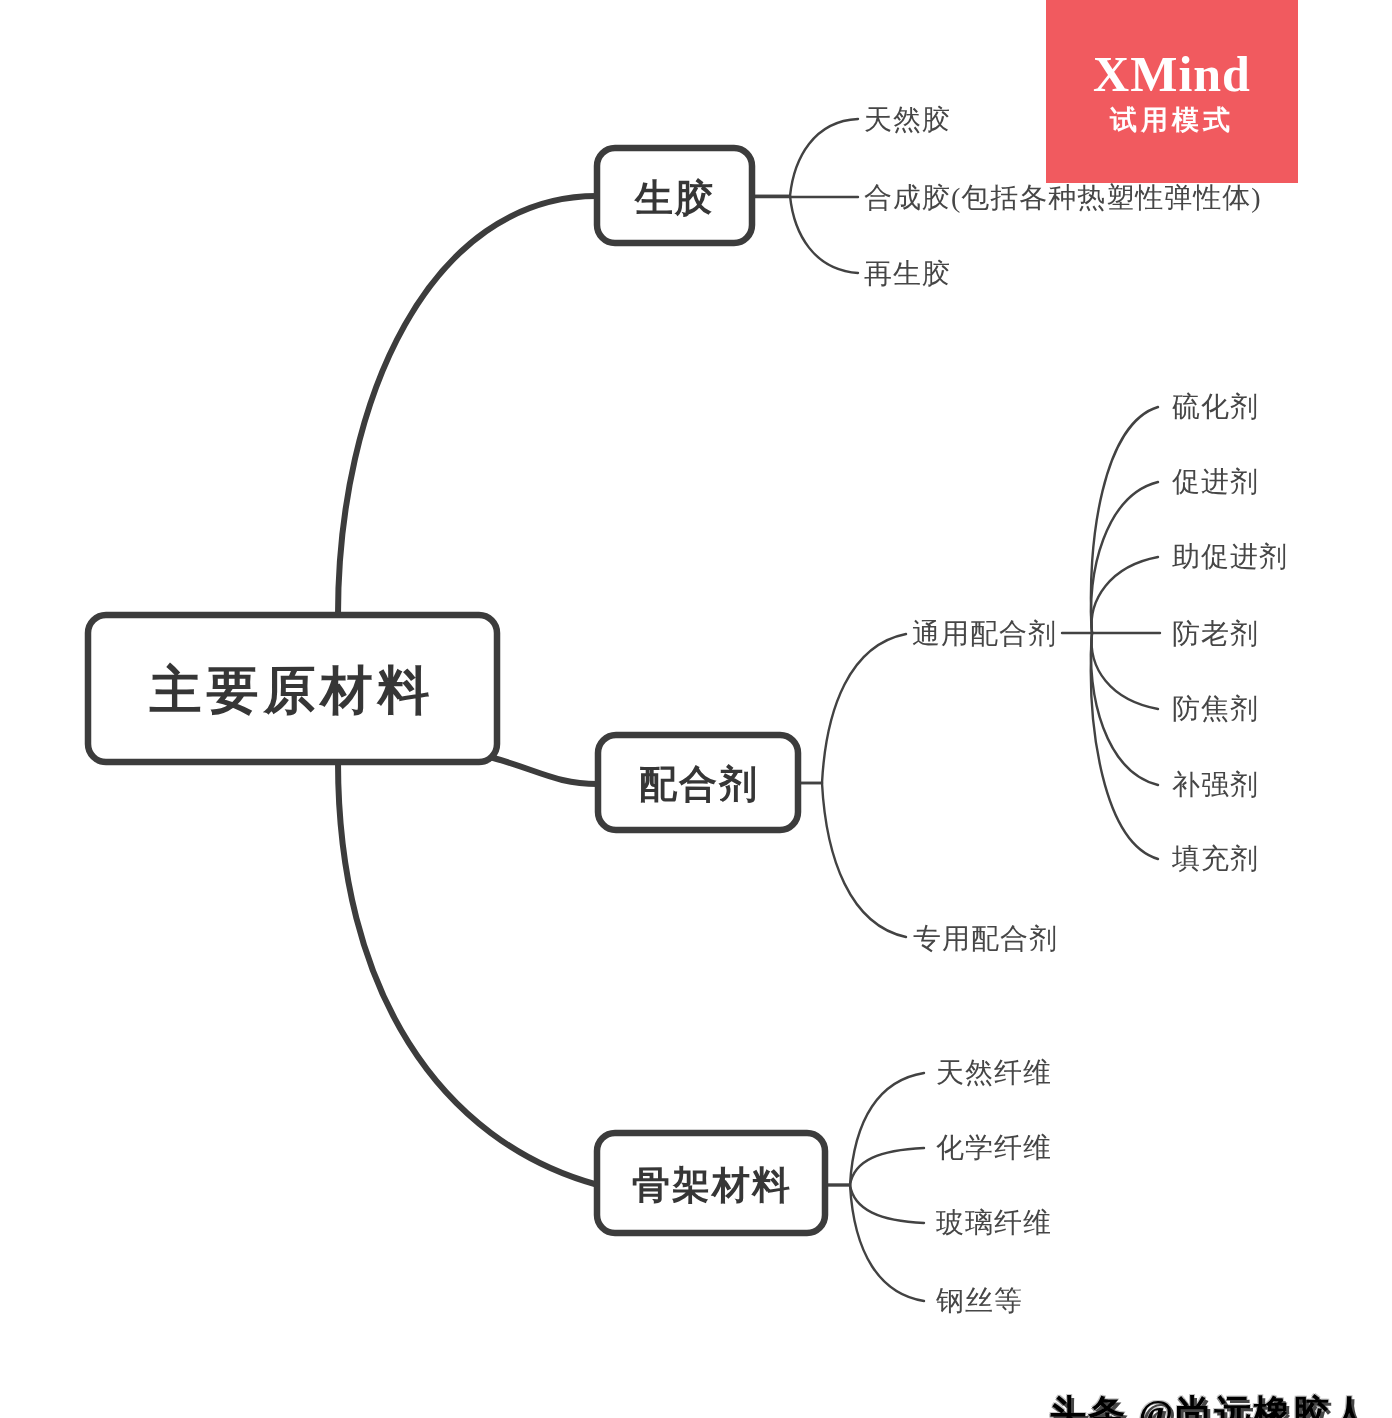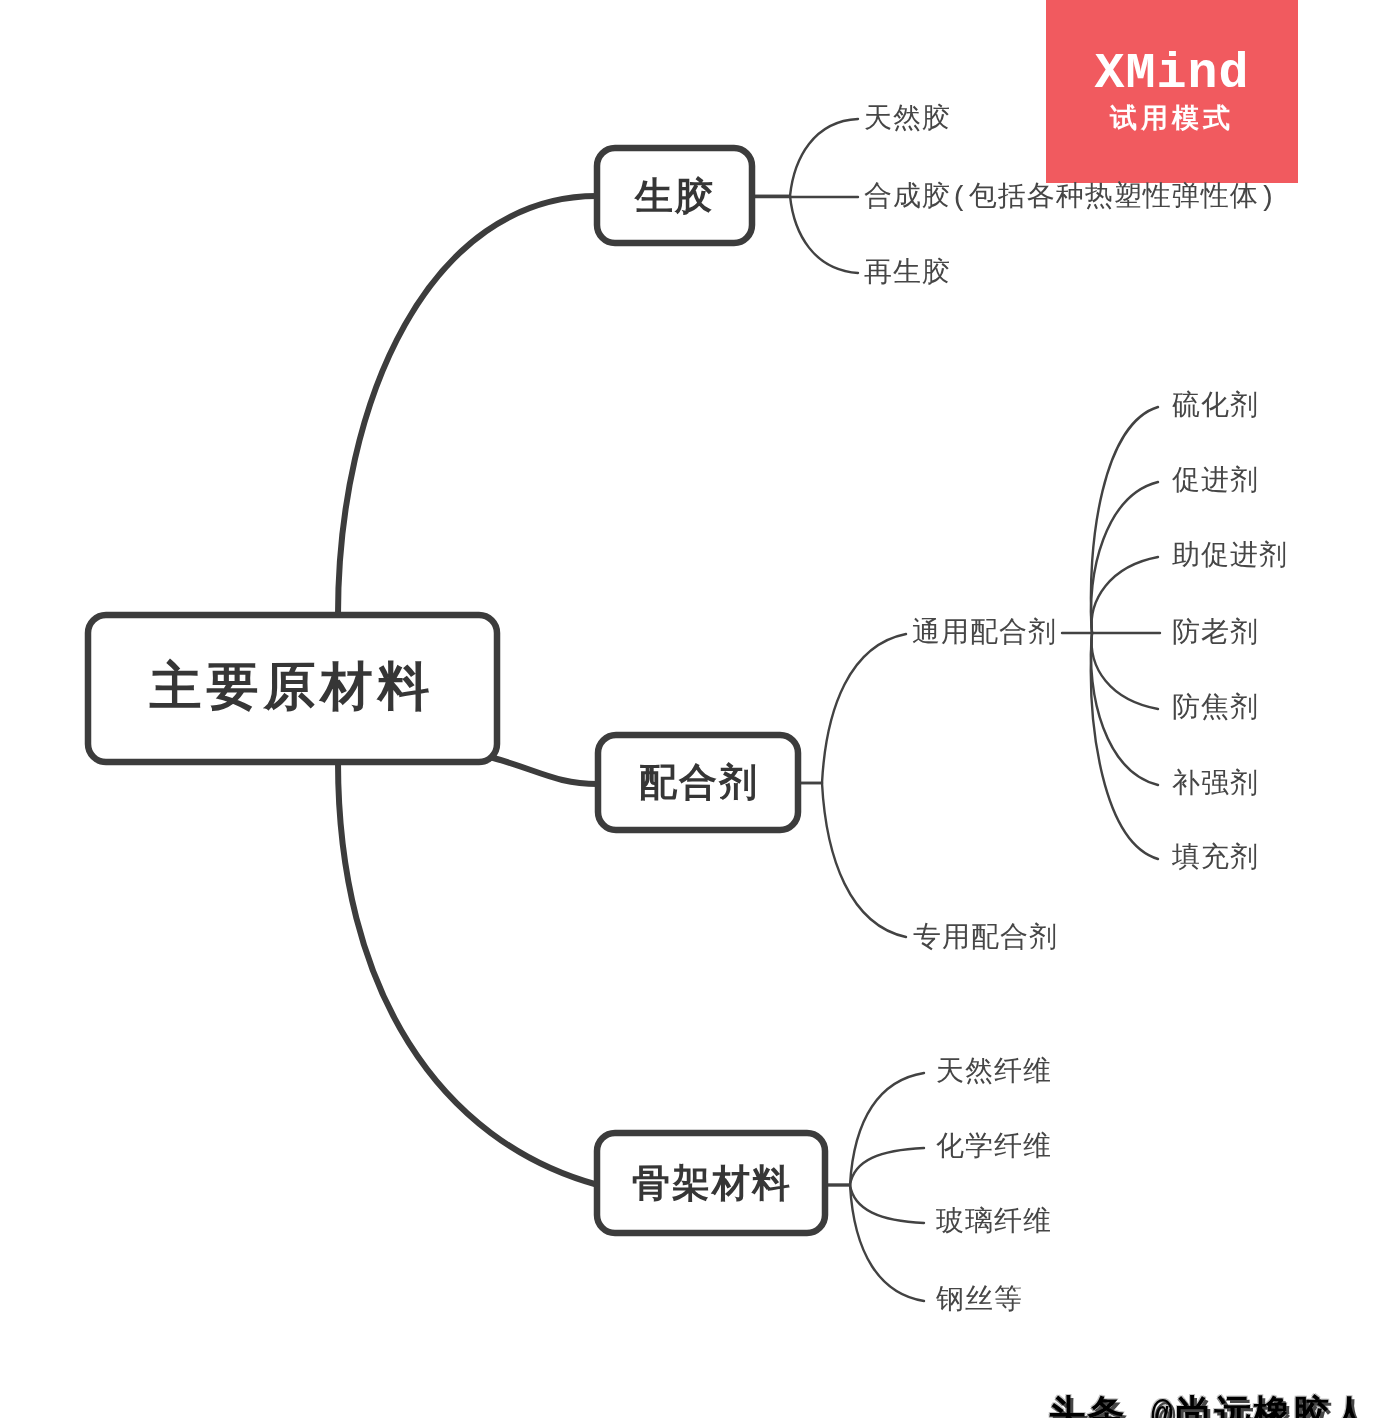--- a/index.html
+++ b/index.html
@@ -1,18 +1,18 @@
 <!DOCTYPE html>
 <html><head>
 <meta charset="utf-8">
 <style>
   html,body{margin:0;padding:0;background:#ffffff;}
   .stage{
     position:relative;width:1392px;height:1418px;background:#ffffff;
-    font-family:Liberation Mono, monospace;overflow:hidden;
+    font-family:Liberation Serif, serif;overflow:hidden;
   }
   .badge{
     position:absolute;left:1046px;top:0;width:252px;height:183px;
     background:#f15a5f;z-index:1;display:flex;flex-direction:column;
     align-items:center;justify-content:center;gap:8px;
   }
   .badge-title{color:#ffffff;font-size:50px;font-weight:bold;letter-spacing:1px;line-height:1;}
   .badge-sub{color:#ffffff;font-size:27px;font-weight:bold;letter-spacing:4px;line-height:1;}
   svg.map{position:absolute;left:0;top:0;z-index:2;}
   .topic-rect{fill:#ffffff;stroke:#3c3c3c;stroke-width:6.5;}

